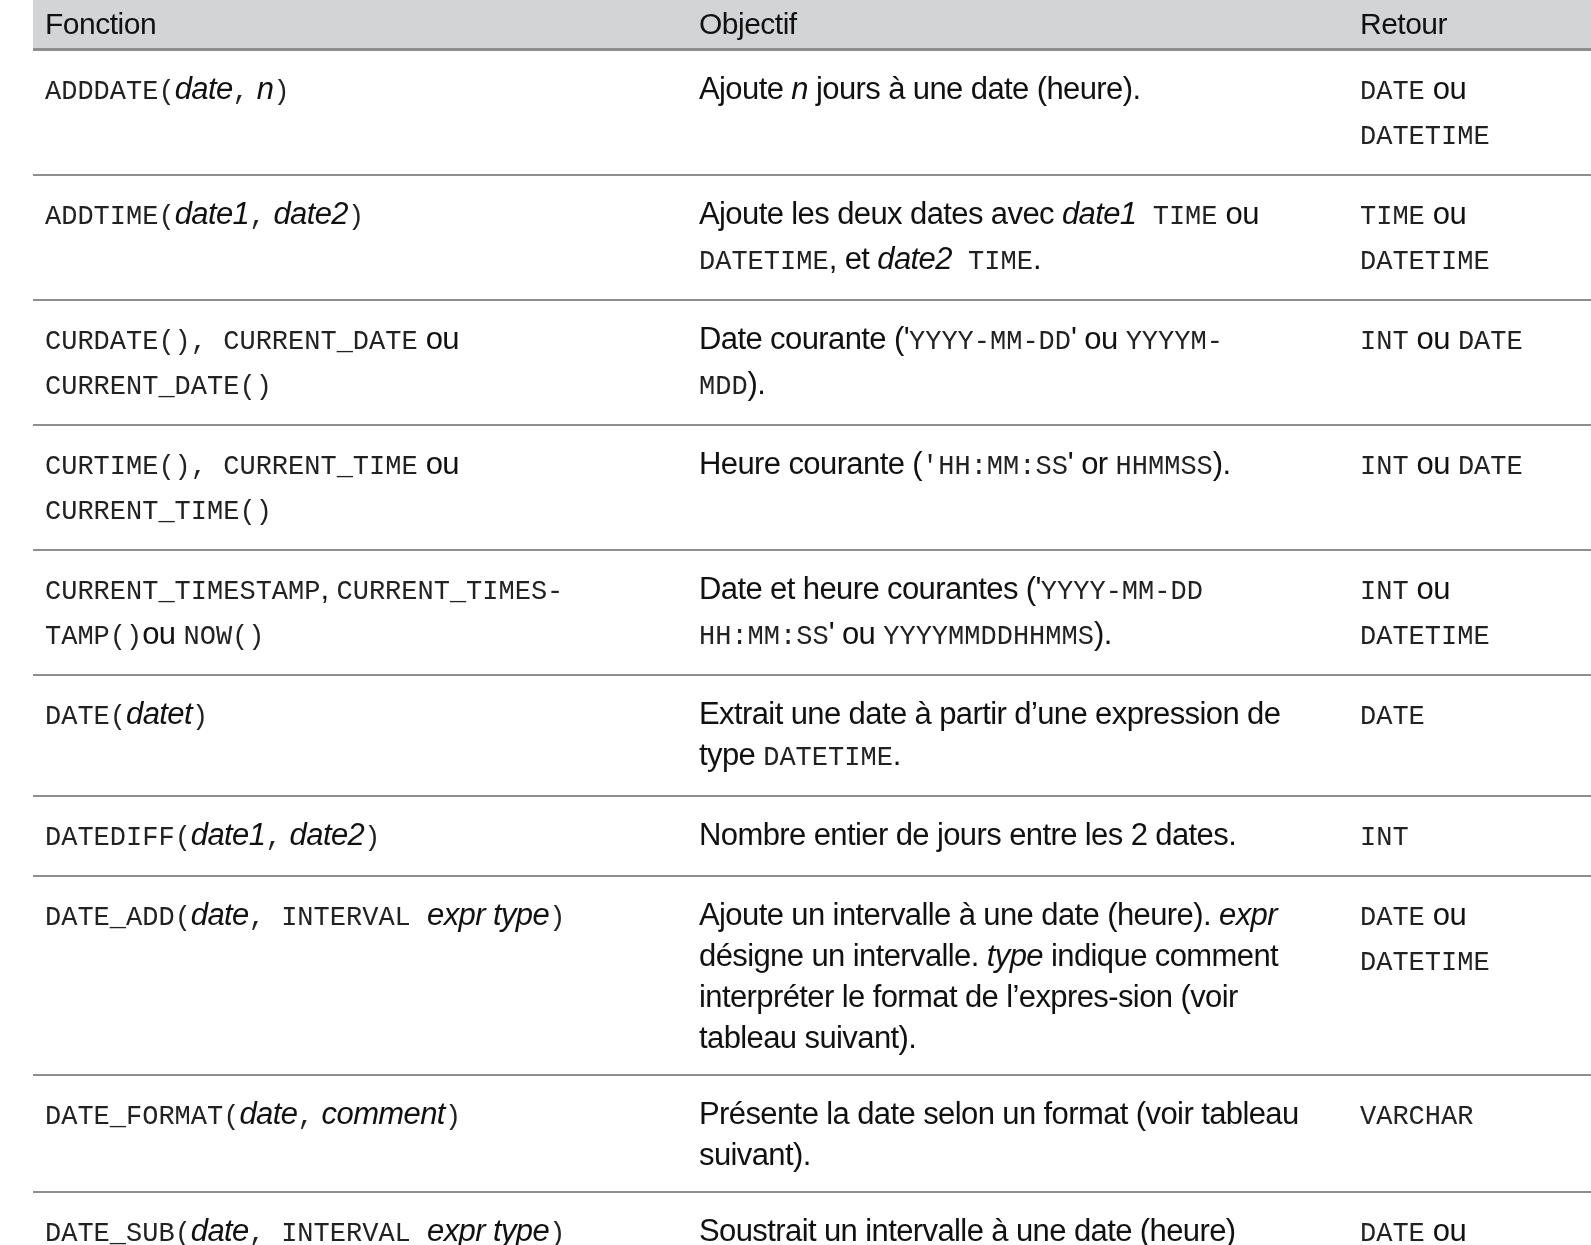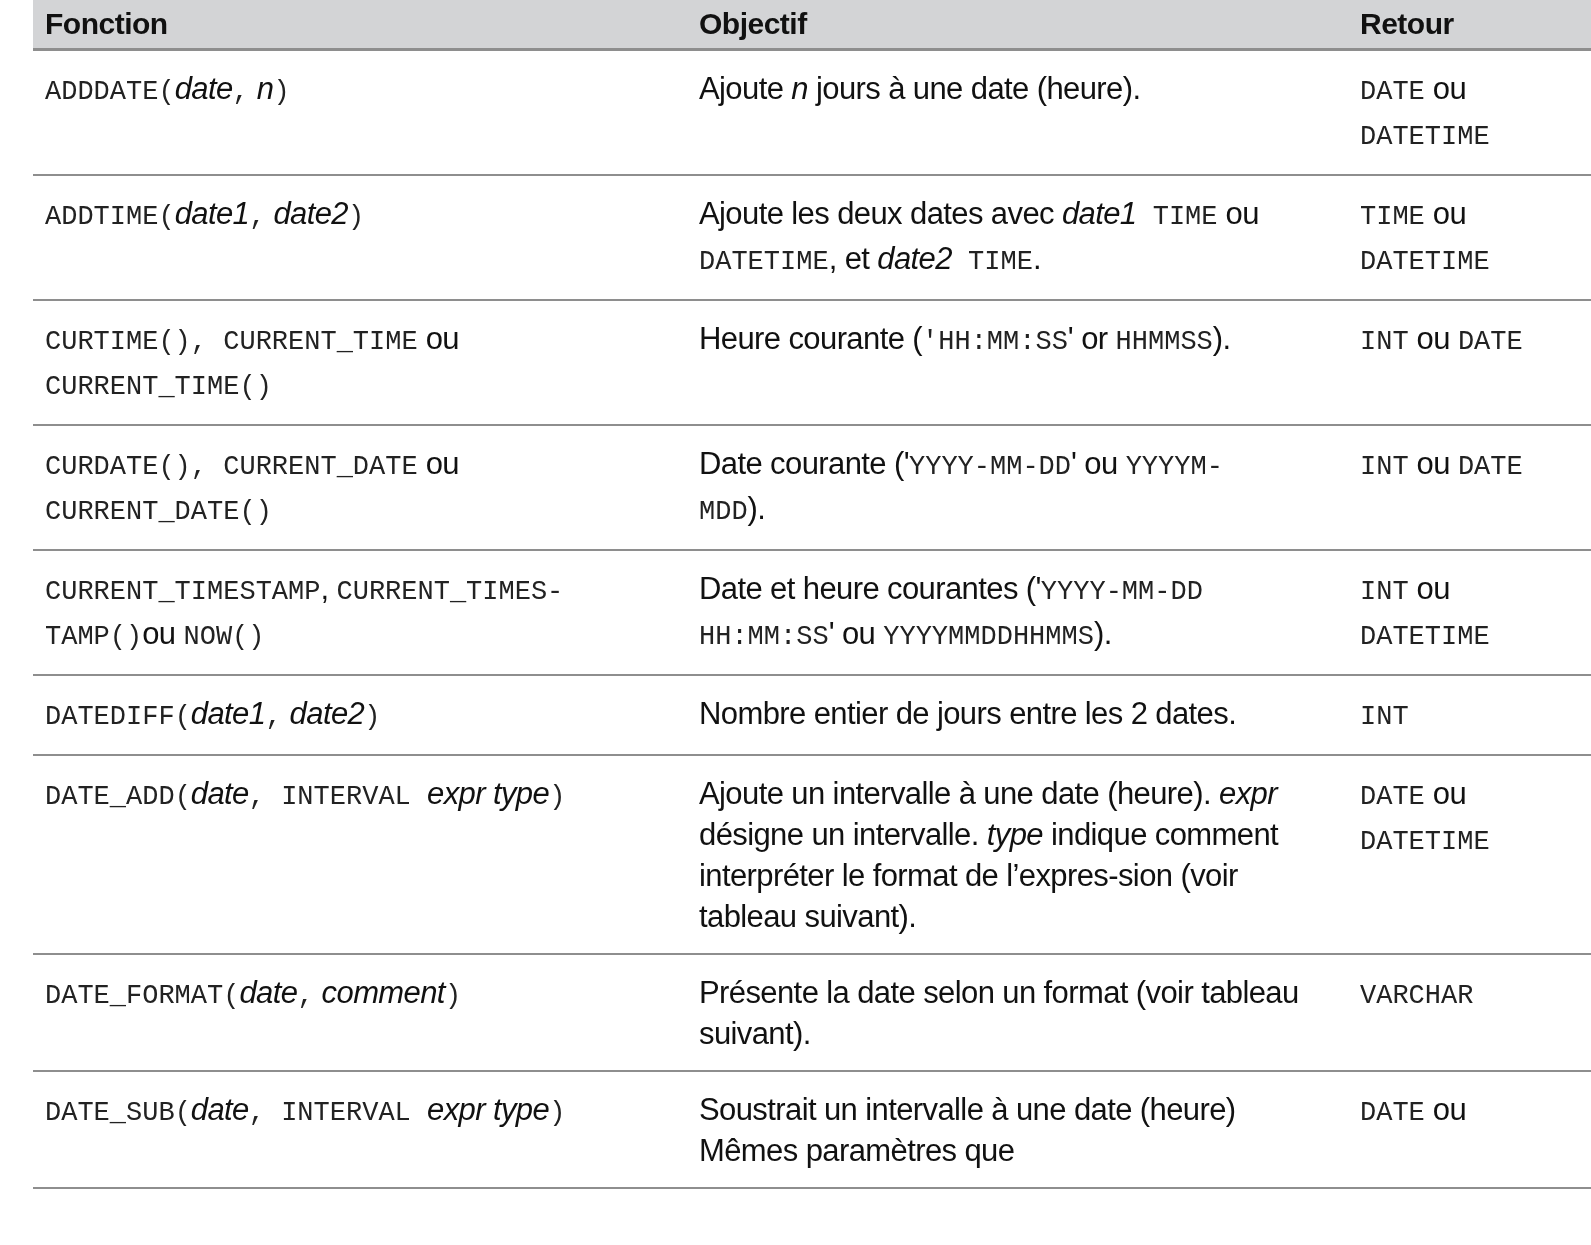--- a/index.html
+++ b/index.html
@@ -6,21 +6,21 @@
   body { width: 1591px; height: 1245px; overflow: hidden; position: relative; }
   .tbl {
     position: absolute; left: 33px; top: 0; width: 1558px;
     border-collapse: collapse; table-layout: fixed;
     font-family: "Liberation Sans", sans-serif; color: #111;
   }
   .tbl col.c1 { width: 663px; }
   .tbl col.c2 { width: 652px; }
   .tbl col.c3 { width: 243px; }
   .tbl thead th {
-    background: #d3d4d6; text-align: left; font-weight: bold;
+    background: #d3d4d6; text-align: left; font-weight: normal;
     font-size: 30px; height: 48px; padding: 0 0 0 12px;
     border-bottom: 3px solid #8e8e8e; vertical-align: middle;
     letter-spacing: -0.5px;
   }
   .tbl thead th.h2 { padding-left: 3px; margin-left: 13px; }
   .tbl thead th.h3 { padding-left: 12px; }
   .tbl tbody td {
     vertical-align: top; font-size: 31px; line-height: 41px;
     padding: 17px 0 16px 12px; border-bottom: 2px solid #8e8e8e;
     letter-spacing: -0.6px;
@@ -55,37 +55,42 @@
       <td class="c3"><span class="m">DATE</span><span> ou</span><br><span class="m">DATETIME</span></td>
     </tr>
 
     <tr>
       <td><span class="m">ADDTIME</span><span class="m">(</span><span class="i">date1</span><span class="m">,</span><span class="i"> date2</span><span class="m">)</span></td>
       <td class="c2"><span>Ajoute les deux dates avec </span><span class="i">date1</span><span class="m"> TIME</span><span> ou</span><br><span class="m">DATETIME</span><span>, et </span><span class="i">date2</span><span class="m"> TIME</span><span>.</span></td>
       <td class="c3"><span class="m">TIME</span><span> ou</span><br><span class="m">DATETIME</span></td>
     </tr>
 
     <tr>
-      <td><span class="m">CURTIME(), CURRENT_TIME</span><span class="ou"> ou</span><br><span class="m">CURRENT_TIME()</span></td>
-      <td class="c2"><span>Heure courante (</span><span class="m">'HH:MM:SS</span><span>' or </span><span class="m">HHMMSS</span><span>).</span></td>
+      <td><span class="m">CURDATE(), CURRENT_DATE</span><span class="ou"> ou</span><br><span class="m">CURRENT_DATE()</span></td>
+      <td class="c2"><span>Date courante ('</span><span class="m">YYYY-MM-DD</span><span>' ou </span><span class="m">YYYYM-</span><br><span class="m">MDD</span><span>).</span></td>
       <td class="c3"><span class="m">INT</span><span> ou </span><span class="m">DATE</span></td>
     </tr>
 
     <tr>
-      <td><span class="m">CURDATE(), CURRENT_DATE</span><span class="ou"> ou</span><br><span class="m">CURRENT_DATE()</span></td>
-      <td class="c2"><span>Date courante ('</span><span class="m">YYYY-MM-DD</span><span>' ou </span><span class="m">YYYYM-</span><br><span class="m">MDD</span><span>).</span></td>
+      <td><span class="m">CURTIME(), CURRENT_TIME</span><span class="ou"> ou</span><br><span class="m">CURRENT_TIME()</span></td>
+      <td class="c2"><span>Heure courante (</span><span class="m">'HH:MM:SS</span><span>' or </span><span class="m">HHMMSS</span><span>).</span></td>
       <td class="c3"><span class="m">INT</span><span> ou </span><span class="m">DATE</span></td>
     </tr>
 
     <tr>
       <td><span class="m">CURRENT_TIMESTAMP</span><span>, </span><span class="m">CURRENT_TIMES-</span><br><span class="m">TAMP()</span><span>ou </span><span class="m">NOW()</span></td>
       <td class="c2"><span>Date et heure courantes ('</span><span class="m">YYYY-MM-DD</span><br><span class="m">HH:MM:SS</span><span>' ou </span><span class="m">YYYYMMDDHHMMS</span><span>).</span></td>
       <td class="c3"><span class="m">INT</span><span> ou</span><br><span class="m">DATETIME</span></td>
     </tr>
 
+    <tr>
+      <td><span class="m">DATE</span><span class="m">(</span><span class="i">datet</span><span class="m">)</span></td>
+      <td class="c2"><span>Extrait une date à partir d’une expression de type </span><span class="m">DATETIME</span><span>.</span></td>
+      <td class="c3"><span class="m">DATE</span></td>
+    </tr>
 
     <tr>
       <td><span class="m">DATEDIFF</span><span class="m">(</span><span class="i">date1</span><span class="m">,</span><span class="i"> date2</span><span class="m">)</span></td>
       <td class="c2"><span>Nombre entier de jours entre les 2 dates.</span></td>
       <td class="c3"><span class="m">INT</span></td>
     </tr>
 
     <tr>
       <td><span class="m">DATE_ADD</span><span class="m">(</span><span class="i">date</span><span class="m">,</span><span class="m"> INTERVAL </span><span class="i"> expr </span><span class="i"> type</span><span class="m">)</span></td>
       <td class="c2"><span>Ajoute un intervalle à une date (heure). </span><span class="i">expr</span><span> désigne un intervalle. </span><span class="i">type</span><span> indique comment interpréter le format de l’expres-sion (voir tableau suivant).</span></td>

